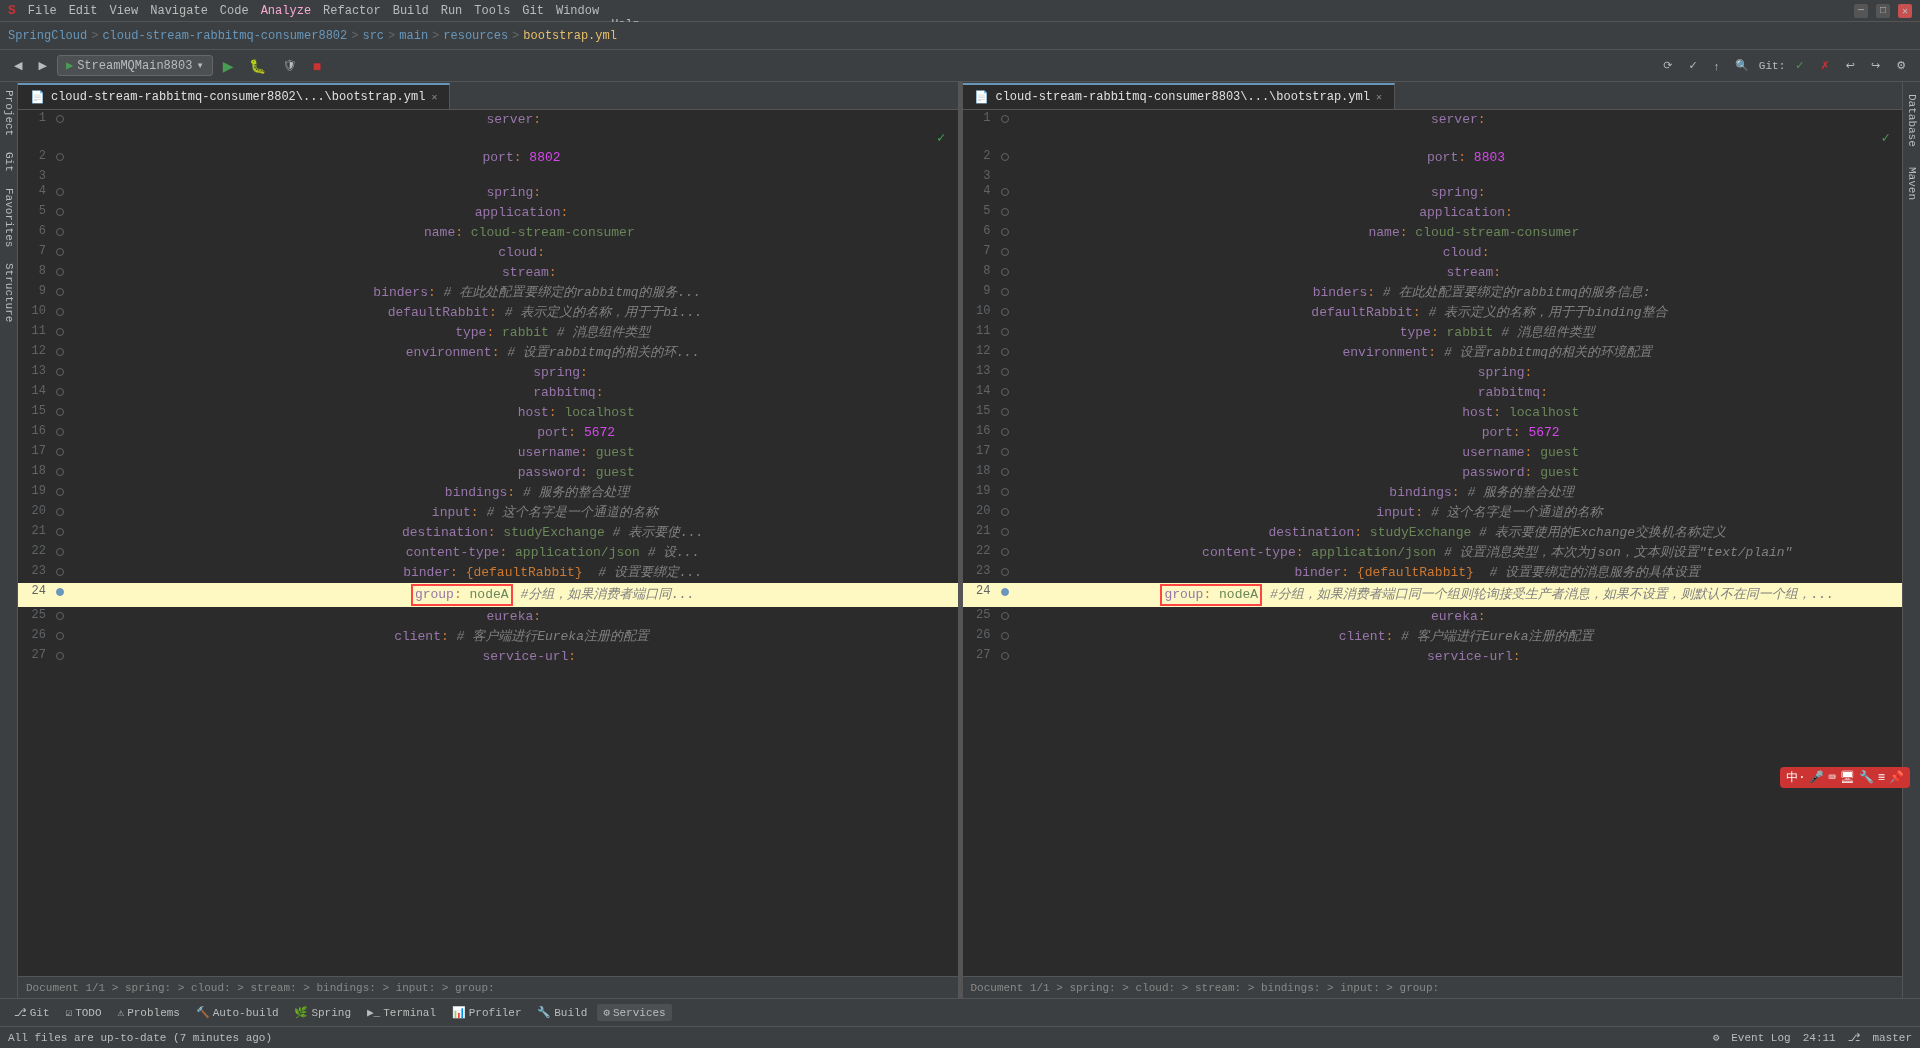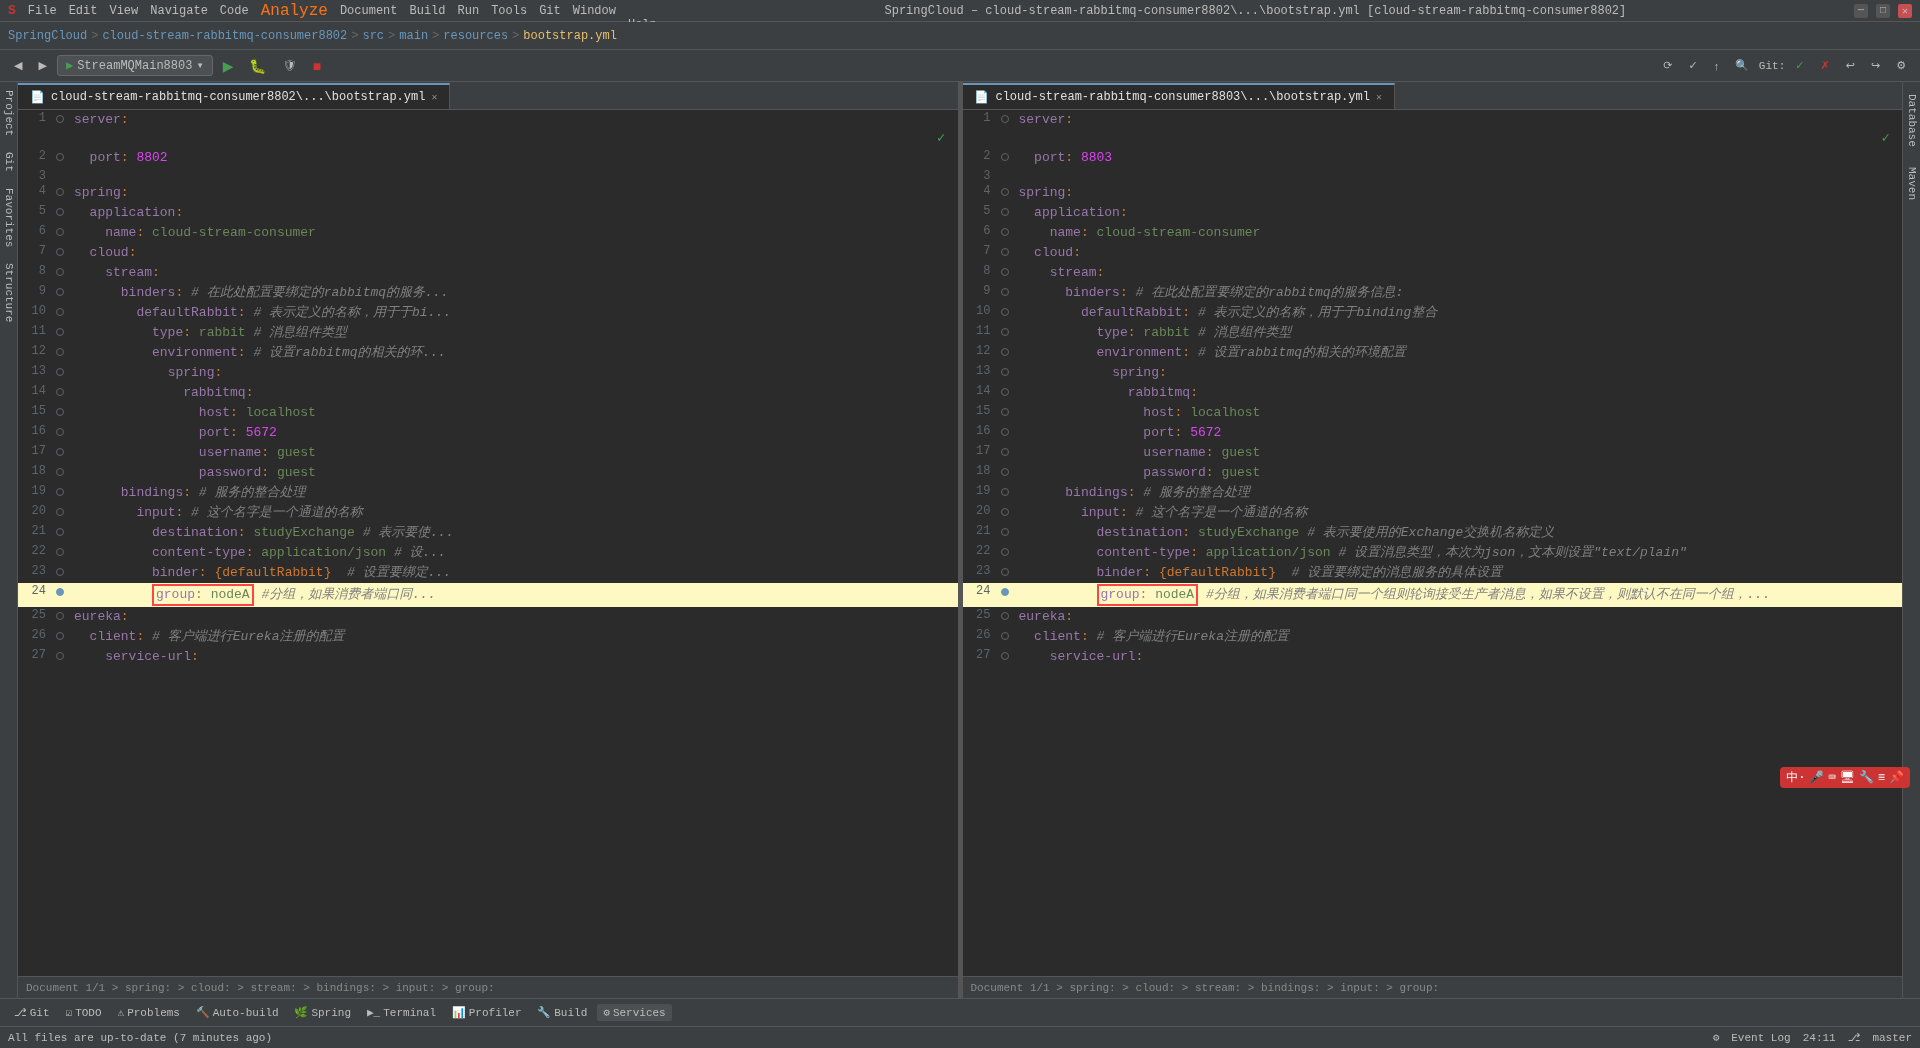--- a/index.html
+++ b/index.html
@@ -225,20 +225,21 @@
       border-radius: 50%;
       border: 1px solid #606366;
       display: inline-block;
       margin-left: 2px;
     }
     .line-content {
       padding: 1px 4px;
       white-space: pre;
       font-size: 13px;
       line-height: 18px;
+      text-align: center;
     }
 
     
     .yaml-key { color: #9876aa; }
     .yaml-colon { color: #cc7832; }
     .yaml-value { color: #6a8759; }
     .yaml-number { color: #d946ef; }
     .yaml-comment { color: #808080; font-style: italic; }
     .yaml-brace { color: #cc7832; }
 
@@ -348,30 +349,29 @@
 <body>
 
 <div class="title-bar">
   <div class="title-bar-left">
     <span style="color:#cc3333;font-weight:bold;font-size:13px;">S</span>
     <span style="font-size:12px;cursor:pointer;color:#bbb;">File</span>
     <span style="font-size:12px;cursor:pointer;color:#bbb;">Edit</span>
     <span style="font-size:12px;cursor:pointer;color:#bbb;">View</span>
     <span style="font-size:12px;cursor:pointer;color:#bbb;">Navigate</span>
     <span style="font-size:12px;cursor:pointer;color:#bbb;">Code</span>
-    <span style="font-size:16px;cursor:pointer;color:#f97316;">Analyze</span>
-    <span style="font-size:12px;cursor:pointer;color:#bbb;">Document</span>
+    <span style="font-size:12px;cursor:pointer;color:#f9a8d4;">Analyze</span>
+    <span style="font-size:12px;cursor:pointer;color:#bbb;">Refactor</span>
     <span style="font-size:12px;cursor:pointer;color:#bbb;">Build</span>
     <span style="font-size:12px;cursor:pointer;color:#bbb;">Run</span>
     <span style="font-size:12px;cursor:pointer;color:#bbb;">Tools</span>
     <span style="font-size:12px;cursor:pointer;color:#bbb;">Git</span>
     <span style="font-size:12px;cursor:pointer;color:#bbb;">Window</span>
     <span style="font-size:12px;cursor:pointer;color:#bbb;margin-top:28px;">Help</span>
   </div>
-  <div class="title-bar-center">SpringCloud – cloud-stream-rabbitmq-consumer8802\...\bootstrap.yml [cloud-stream-rabbitmq-consumer8802]</div>
   <div class="title-bar-right">
     <div class="win-btn">─</div>
     <div class="win-btn">□</div>
     <div class="win-btn" style="background:#c75050;">✕</div>
   </div>
 </div>
 
 <div class="nav-bar">
   <span class="nav-link">SpringCloud</span>
   <span class="nav-sep">&gt;</span>

